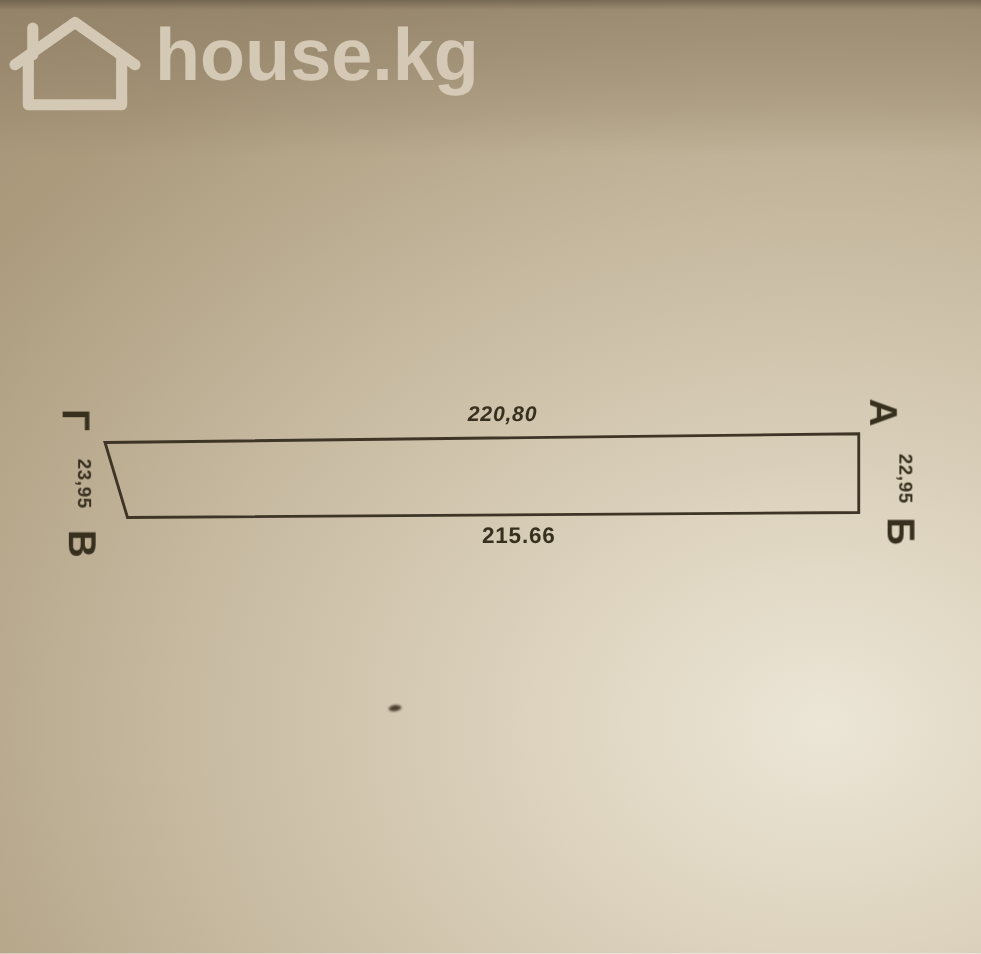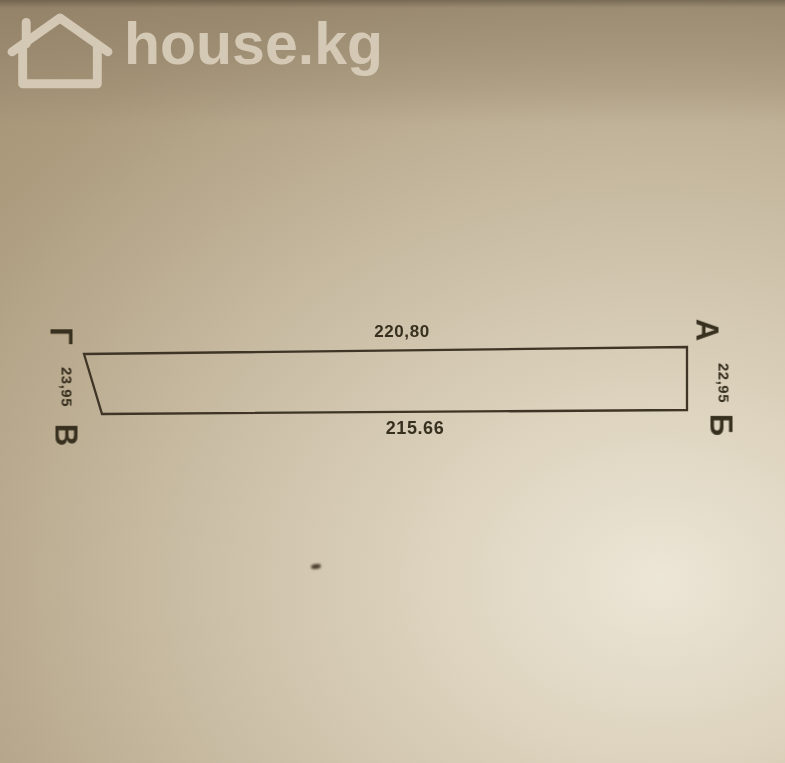--- a/index.html
+++ b/index.html
@@ -33,21 +33,21 @@
   
   .plot-svg { position:absolute; left:0; top:0; filter:blur(0.45px); }
 
   .lbl {
     position:absolute; color:#38301f; white-space:nowrap;
     transform:translate(-50%,-50%); filter:blur(0.35px);
     font-weight:600; line-height:1;
   }
   .rot { transform:translate(-50%,-50%) rotate(90deg); }
 
-  .top-dim    { left:402px; top:331px; font-size:17px; letter-spacing:0.6px; }
+  .top-dim    { left:402px; top:331px; font-size:17px; letter-spacing:0.6px;font-style:italic; }
   .bottom-dim { left:403px; top:428px; font-size:18px; letter-spacing:0.6px;margin-left:12px; }
   .corner-g   { left:61px;  top:336px; font-size:31px; }
   .left-dim   { left:67px;  top:387px; font-size:15px; letter-spacing:0.5px; }
   .corner-v   { left:66px;  top:435px; font-size:31px; }
   .corner-a   { left:707px; top:330px; font-size:31px; }
   .right-dim  { left:724px; top:383px; font-size:15px; letter-spacing:0.5px; }
   .corner-b   { left:721px; top:425px; font-size:31px; }
 
   .speck {
     position:absolute; left:311px; top:564px; width:10px; height:5px;

